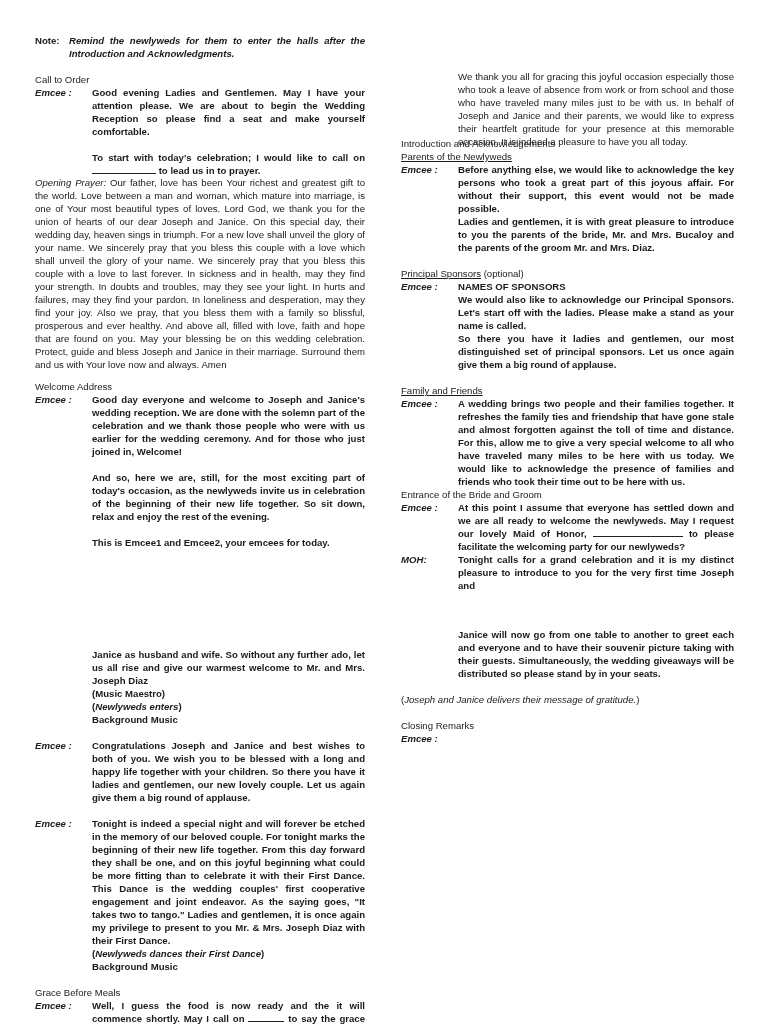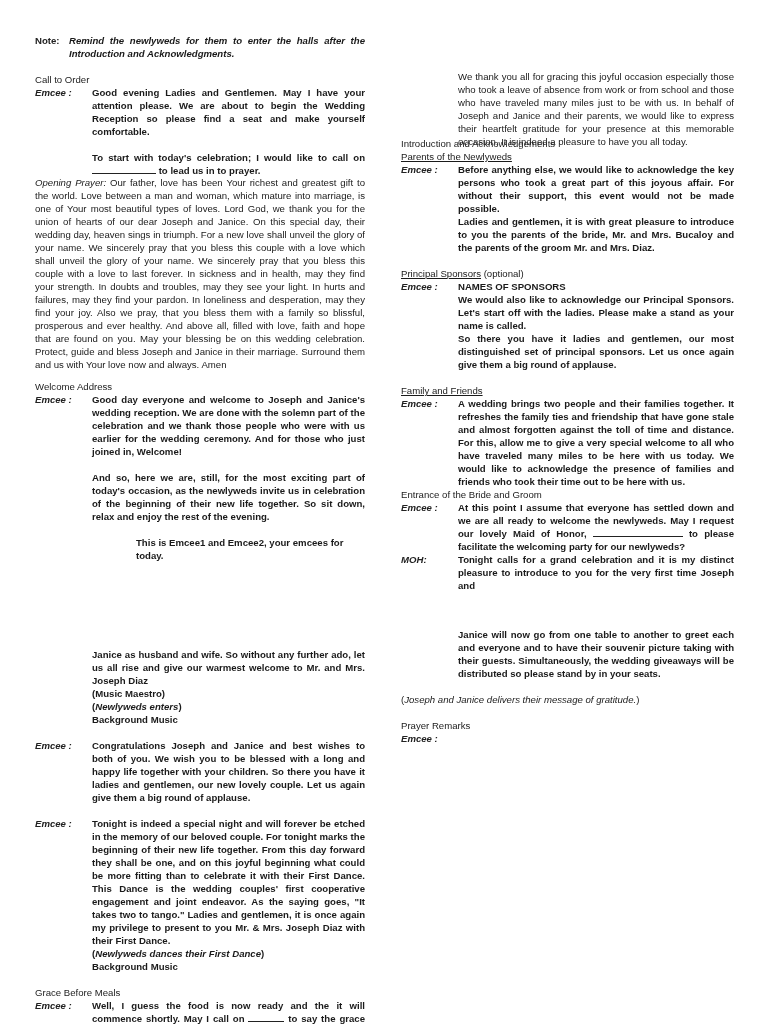--- a/index.html
+++ b/index.html
@@ -44,21 +44,21 @@
 
 <div class="block" style="left:35px; top:380px; width:330px;">
   <div class="heading">Welcome Address</div>
   <div class="row">
     <span class="lbl">Emcee :</span>
     <div class="txt">
       <p>Good day everyone and welcome to Joseph and Janice's wedding reception. We are done with the solemn part of the celebration and we thank those people who were with us earlier for the wedding ceremony. And for those who just joined in, Welcome!</p>
       <div class="gap"></div>
       <p>And so, here we are, still, for the most exciting part of today's occasion, as the newlyweds invite us in celebration of the beginning of their new life together. So sit down, relax and enjoy the rest of the evening.</p>
       <div class="gap"></div>
-      <p style="text-align:left;margin-left:44px;">This is Emcee1 and Emcee2, your emcees for today.</p>
+      <p style="text-align:left;">This is Emcee1 and Emcee2, your emcees for today.</p>
     </div>
   </div>
 </div>
 
 <div class="block" style="left:458px; top:34px; width:276px;margin-top:36px;">
   <p class="txt" style="margin:0;">We thank you all for gracing this joyful occasion especially those who took a leave of absence from work or from school and those who have traveled many miles just to be with us. In behalf of Joseph and Janice and their parents, we would like to express their heartfelt gratitude for your presence at this memorable occasion. It is indeed a pleasure to have you all today.</p>
 </div>
 
 <div class="block" style="left:401px; top:137px; width:333px;">
   <div class="heading">Introduction and Acknowledgements</div>
@@ -144,17 +144,17 @@
 <div class="block" style="left:401px; top:628px; width:333px;">
   <div class="row">
     <span class="lbl"></span>
     <div class="txt">
       <p>Janice will now go from one table to another to greet each and everyone and to have their souvenir picture taking with their guests. Simultaneously, the wedding giveaways will be distributed so please stand by in your seats.</p>
     </div>
   </div>
   <div class="gap"></div>
   <div>(<span class="i">Joseph and Janice delivers their message of gratitude.</span>)</div>
   <div class="gap"></div>
-  <div class="heading">Prayer Remarks</div>
+  <div class="heading">Closing Remarks</div>
   <div class="row">
     <span class="lbl">Emcee :</span>
   </div>
 </div>
 
 </body></html>

